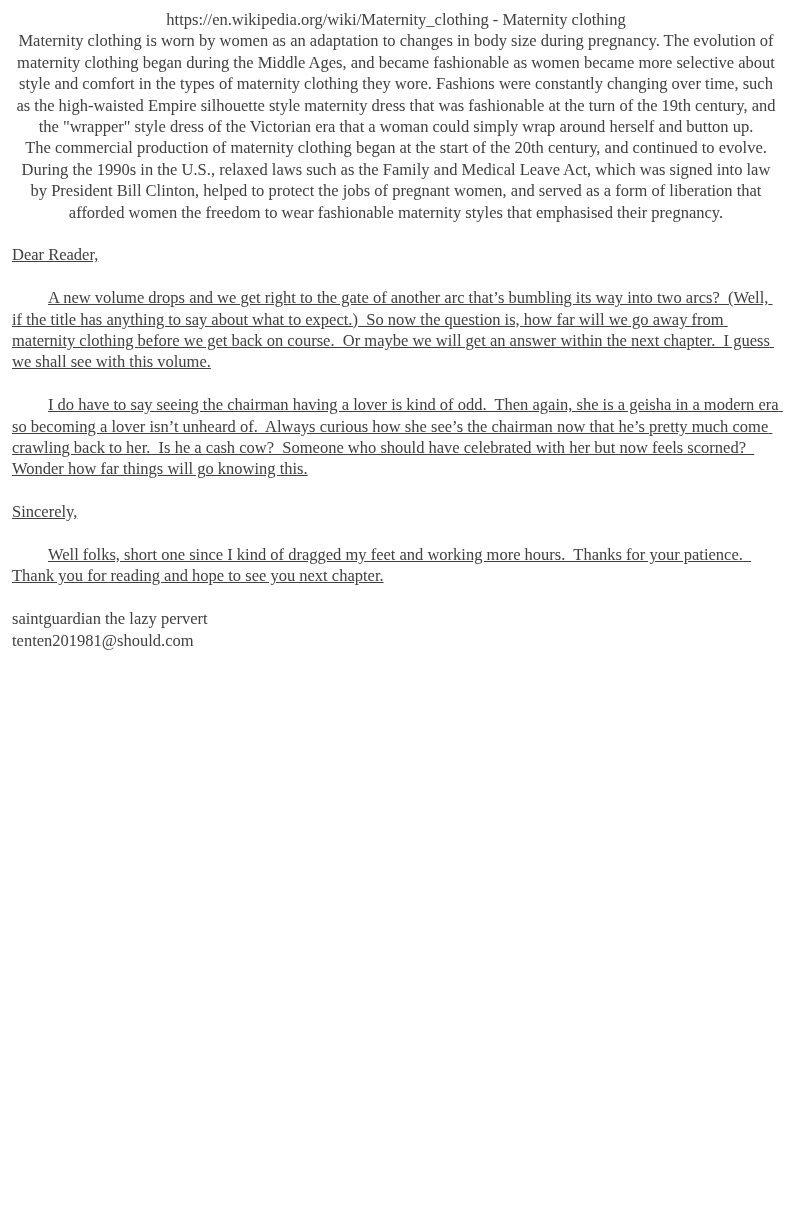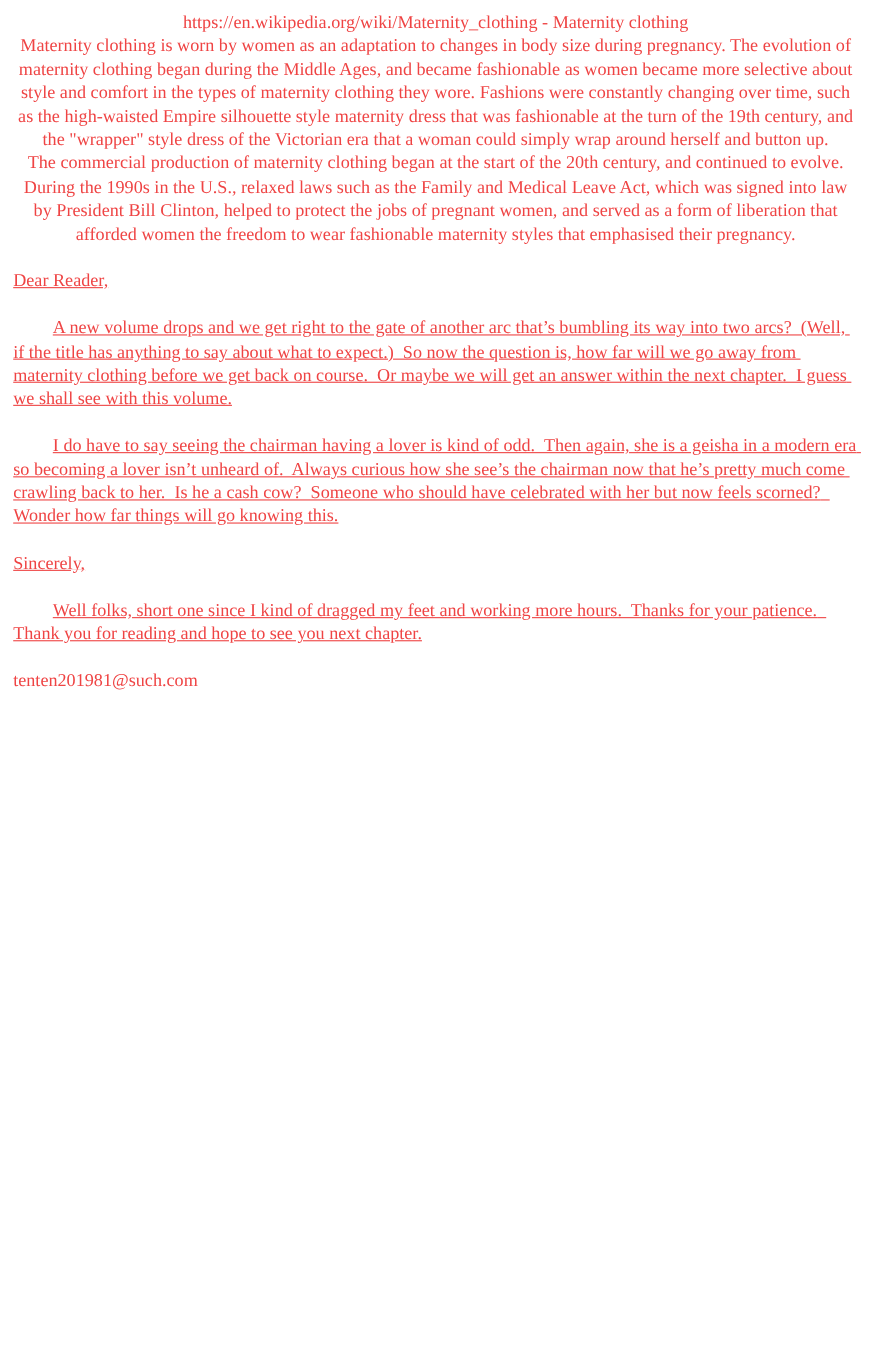--- a/index.html
+++ b/index.html
@@ -11,21 +11,21 @@
     width: 792px;
     height: 1224px;
     overflow: hidden;
   }
   .page {
     box-sizing: border-box;
     width: 792px;
     height: 1224px;
     padding: 9px 12px 0 12px;
     background: #ffffff;
-    color: #ef4444;
+    color: #404040;
     font-family: "Liberation Serif", "DejaVu Serif", serif;
     font-size: 16.5px;
     line-height: 21.4px;
   }
   .page p {
     margin: 0;
     white-space: pre-wrap;
   }
   .centered-block p {
     text-align: center;
@@ -63,17 +63,18 @@
 
     <p class="gap-above first-line-indent">A new volume drops and we get right to the gate of another arc that’s bumbling its way into two arcs?  (Well, if the title has anything to say about what to expect.)  So now the question is, how far will we go away from maternity clothing before we get back on course.  Or maybe we will get an answer within the next chapter.  I guess we shall see with this volume.</p>
 
     <p class="gap-above first-line-indent">I do have to say seeing the chairman having a lover is kind of odd.  Then again, she is a geisha in a modern era so becoming a lover isn’t unheard of.  Always curious how she see’s the chairman now that he’s pretty much come crawling back to her.  Is he a cash cow?  Someone who should have celebrated with her but now feels scorned?  Wonder how far things will go knowing this.</p>
 
     <p class="gap-above">Sincerely,</p>
 
     <p class="gap-above first-line-indent">Well folks, short one since I kind of dragged my feet and working more hours.  Thanks for your patience.  Thank you for reading and hope to see you next chapter.</p>
 
     <div class="signature-block">
-      <div>tenten201981@such.com</div>
+      <div>saintguardian the lazy pervert</div>
+      <div>tenten201981@should.com</div>
     </div>
   </div>
 
 </div>
 
 </body></html>

